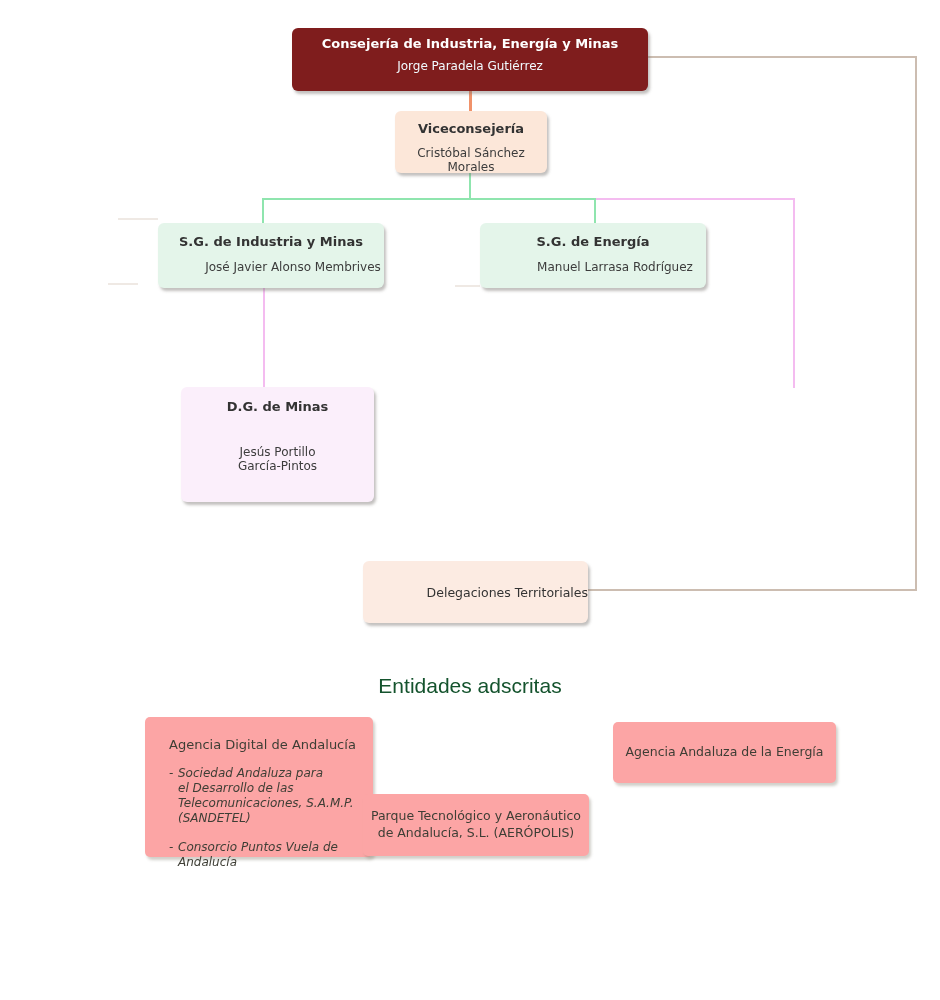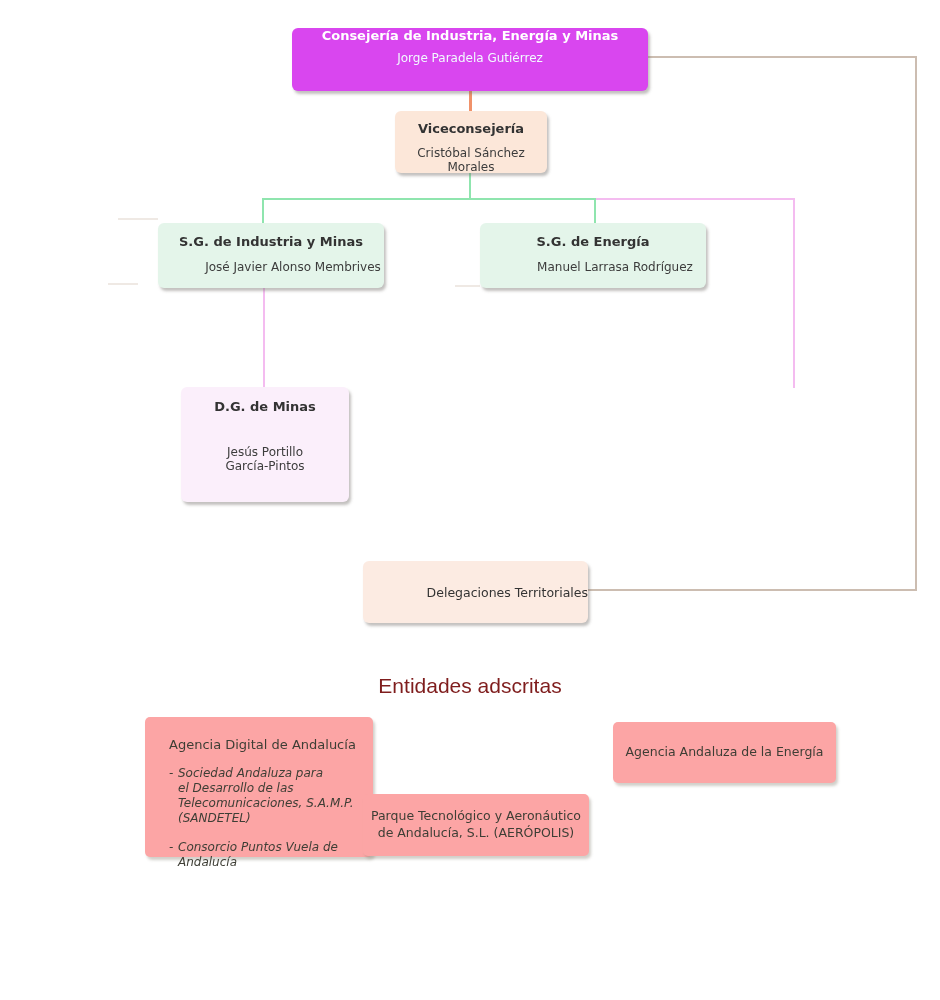--- a/index.html
+++ b/index.html
@@ -36,22 +36,22 @@
   }
   .node-person {
     font-size: 12px;
     color: #3c3c3c;
     line-height: 1.2;
   }
   .preline { white-space: pre-line; }
 
   .n-consejeria {
     left: 292px; top: 28px; width: 356px; height: 63px;
-    background: #d946ef;
-    padding-top: 1px;
+    background: #7f1d1d;
+    padding-top: 9px;
   }
   .n-consejeria .node-title { color: #ffffff; }
   .n-consejeria .node-person { color: #f2fbff; margin-top: 7px; }
 
   .n-viceconsejeria {
     left: 395px; top: 111px; width: 152px; height: 62px;
     background: #fce7d9;
     padding-top: 11px;
   }
   .n-viceconsejeria .node-person { margin-top: 9px; }
@@ -59,21 +59,21 @@
   .n-sg {
     width: 226px; height: 65px;
     background: #e4f5ea;
     padding-top: 12px;
   }
   .n-sg .node-person { margin-top: 10px; padding-left: 44px; }
   .n-sg-industria { left: 158px; top: 223px; }
   .n-sg-energia   { left: 480px; top: 223px; }
 
   .n-dg-minas {
-    left: 181px; top: 387px; width: 168px; height: 115px;
+    left: 181px; top: 387px; width: 193px; height: 115px;
     background: #fbeffb;
     padding-top: 13px;
   }
   .n-dg-minas .node-person { margin-top: 30px; }
 
   .n-sgt {
     left: 724px; top: 388px; width: 137px; height: 113px;
     background: #fbeffb;
     padding-top: 13px;
   }
@@ -86,21 +86,21 @@
     font-size: 12.5px; color: #333333;
   }
 
   
   .section-heading {
     position: absolute;
     left: 0; top: 674px; width: 940px;
     text-align: center;
     font-family: "Liberation Sans", sans-serif;
     font-size: 21px;
-    color: #7f1d1d;
+    color: #14532d;
   }
   .entity {
     position: absolute;
     background: #fca5a5;
     border-radius: 5px;
     box-shadow: 2px 3px 3px rgba(140,135,120,0.4);
     box-sizing: border-box;
     font-size: 12.5px;
     color: #3e3e35;
     margin-left: 28px;

